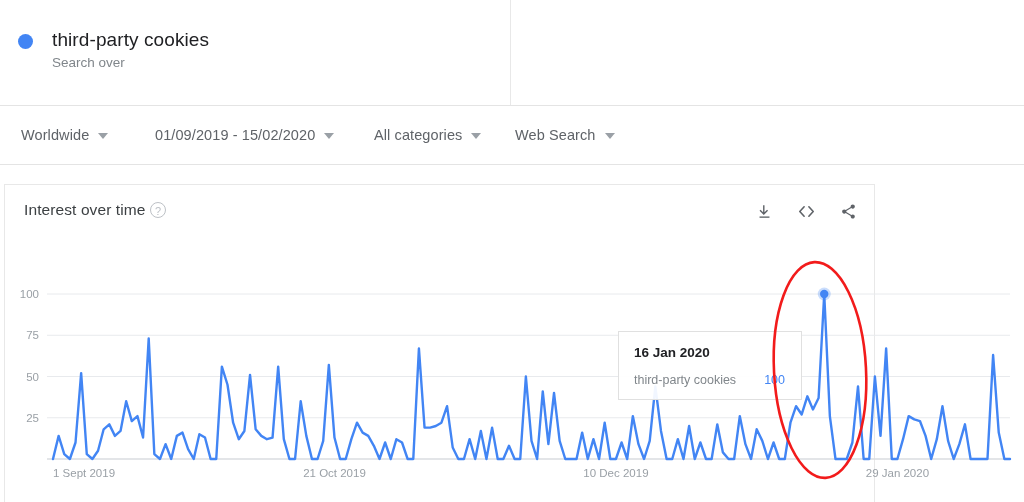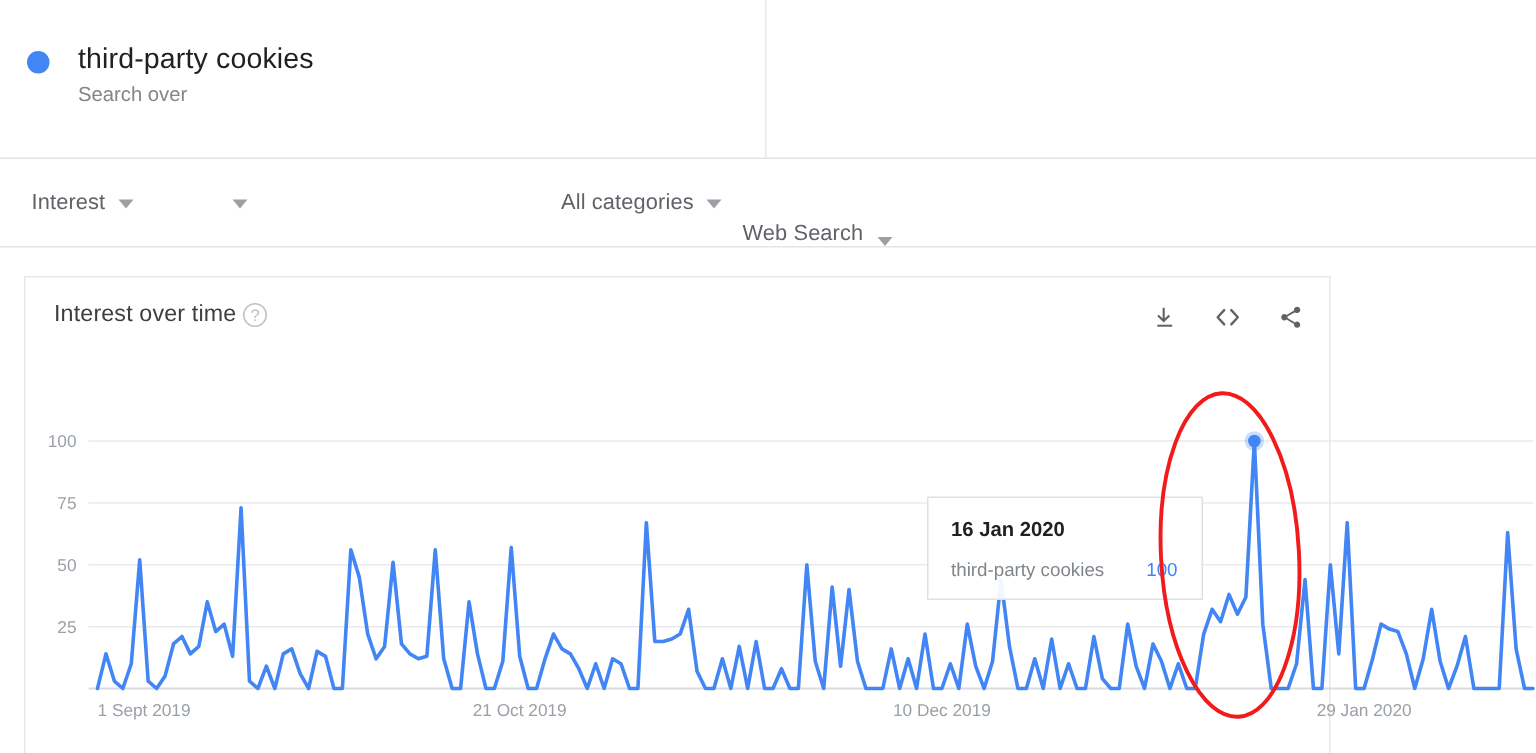--- a/index.html
+++ b/index.html
@@ -88,26 +88,26 @@
   .caret {
     width: 0; height: 0;
     border-left: 5px solid transparent;
     border-right: 5px solid transparent;
     border-top: 6px solid #9aa0a6;
     margin-top: 2px;
   }
   #f-region { left: 21px; }
   #f-date   { left: 155px; }
   #f-cat    { left: 374px; }
-  #f-search { left: 495px; align-items: flex-end; }
+  #f-search { left: 515px; }
 
   
   .card {
     position: absolute;
-    left: 16px; top: 184px;
+    left: 4px; top: 184px;
     width: 871px;
     height: 318px;
     background: #fff;
     border: 1px solid #e8e8e8;
     border-bottom: none;
     box-sizing: border-box;
   }
   .card-title {
     position: absolute;
     left: 19px; top: 16px;
@@ -204,24 +204,25 @@
       <span class="term-sub">Search over</span>
     </div>
     <div class="compare-cell">
       
       
     </div>
   </div>
 
   <div class="filterbar">
     <div class="filter" id="f-region">
-      <span class="filter-label">Interest</span>
+      <span class="filter-label">Worldwide</span>
       <span class="caret"></span>
     </div>
     <div class="filter" id="f-date">
+      <span class="filter-label">01/09/2019 - 15/02/2020</span>
       <span class="caret"></span>
     </div>
     <div class="filter" id="f-cat">
       <span class="filter-label">All categories</span>
       <span class="caret"></span>
     </div>
     <div class="filter" id="f-search">
       <span class="filter-label">Web Search</span>
       <span class="caret"></span>
     </div>

